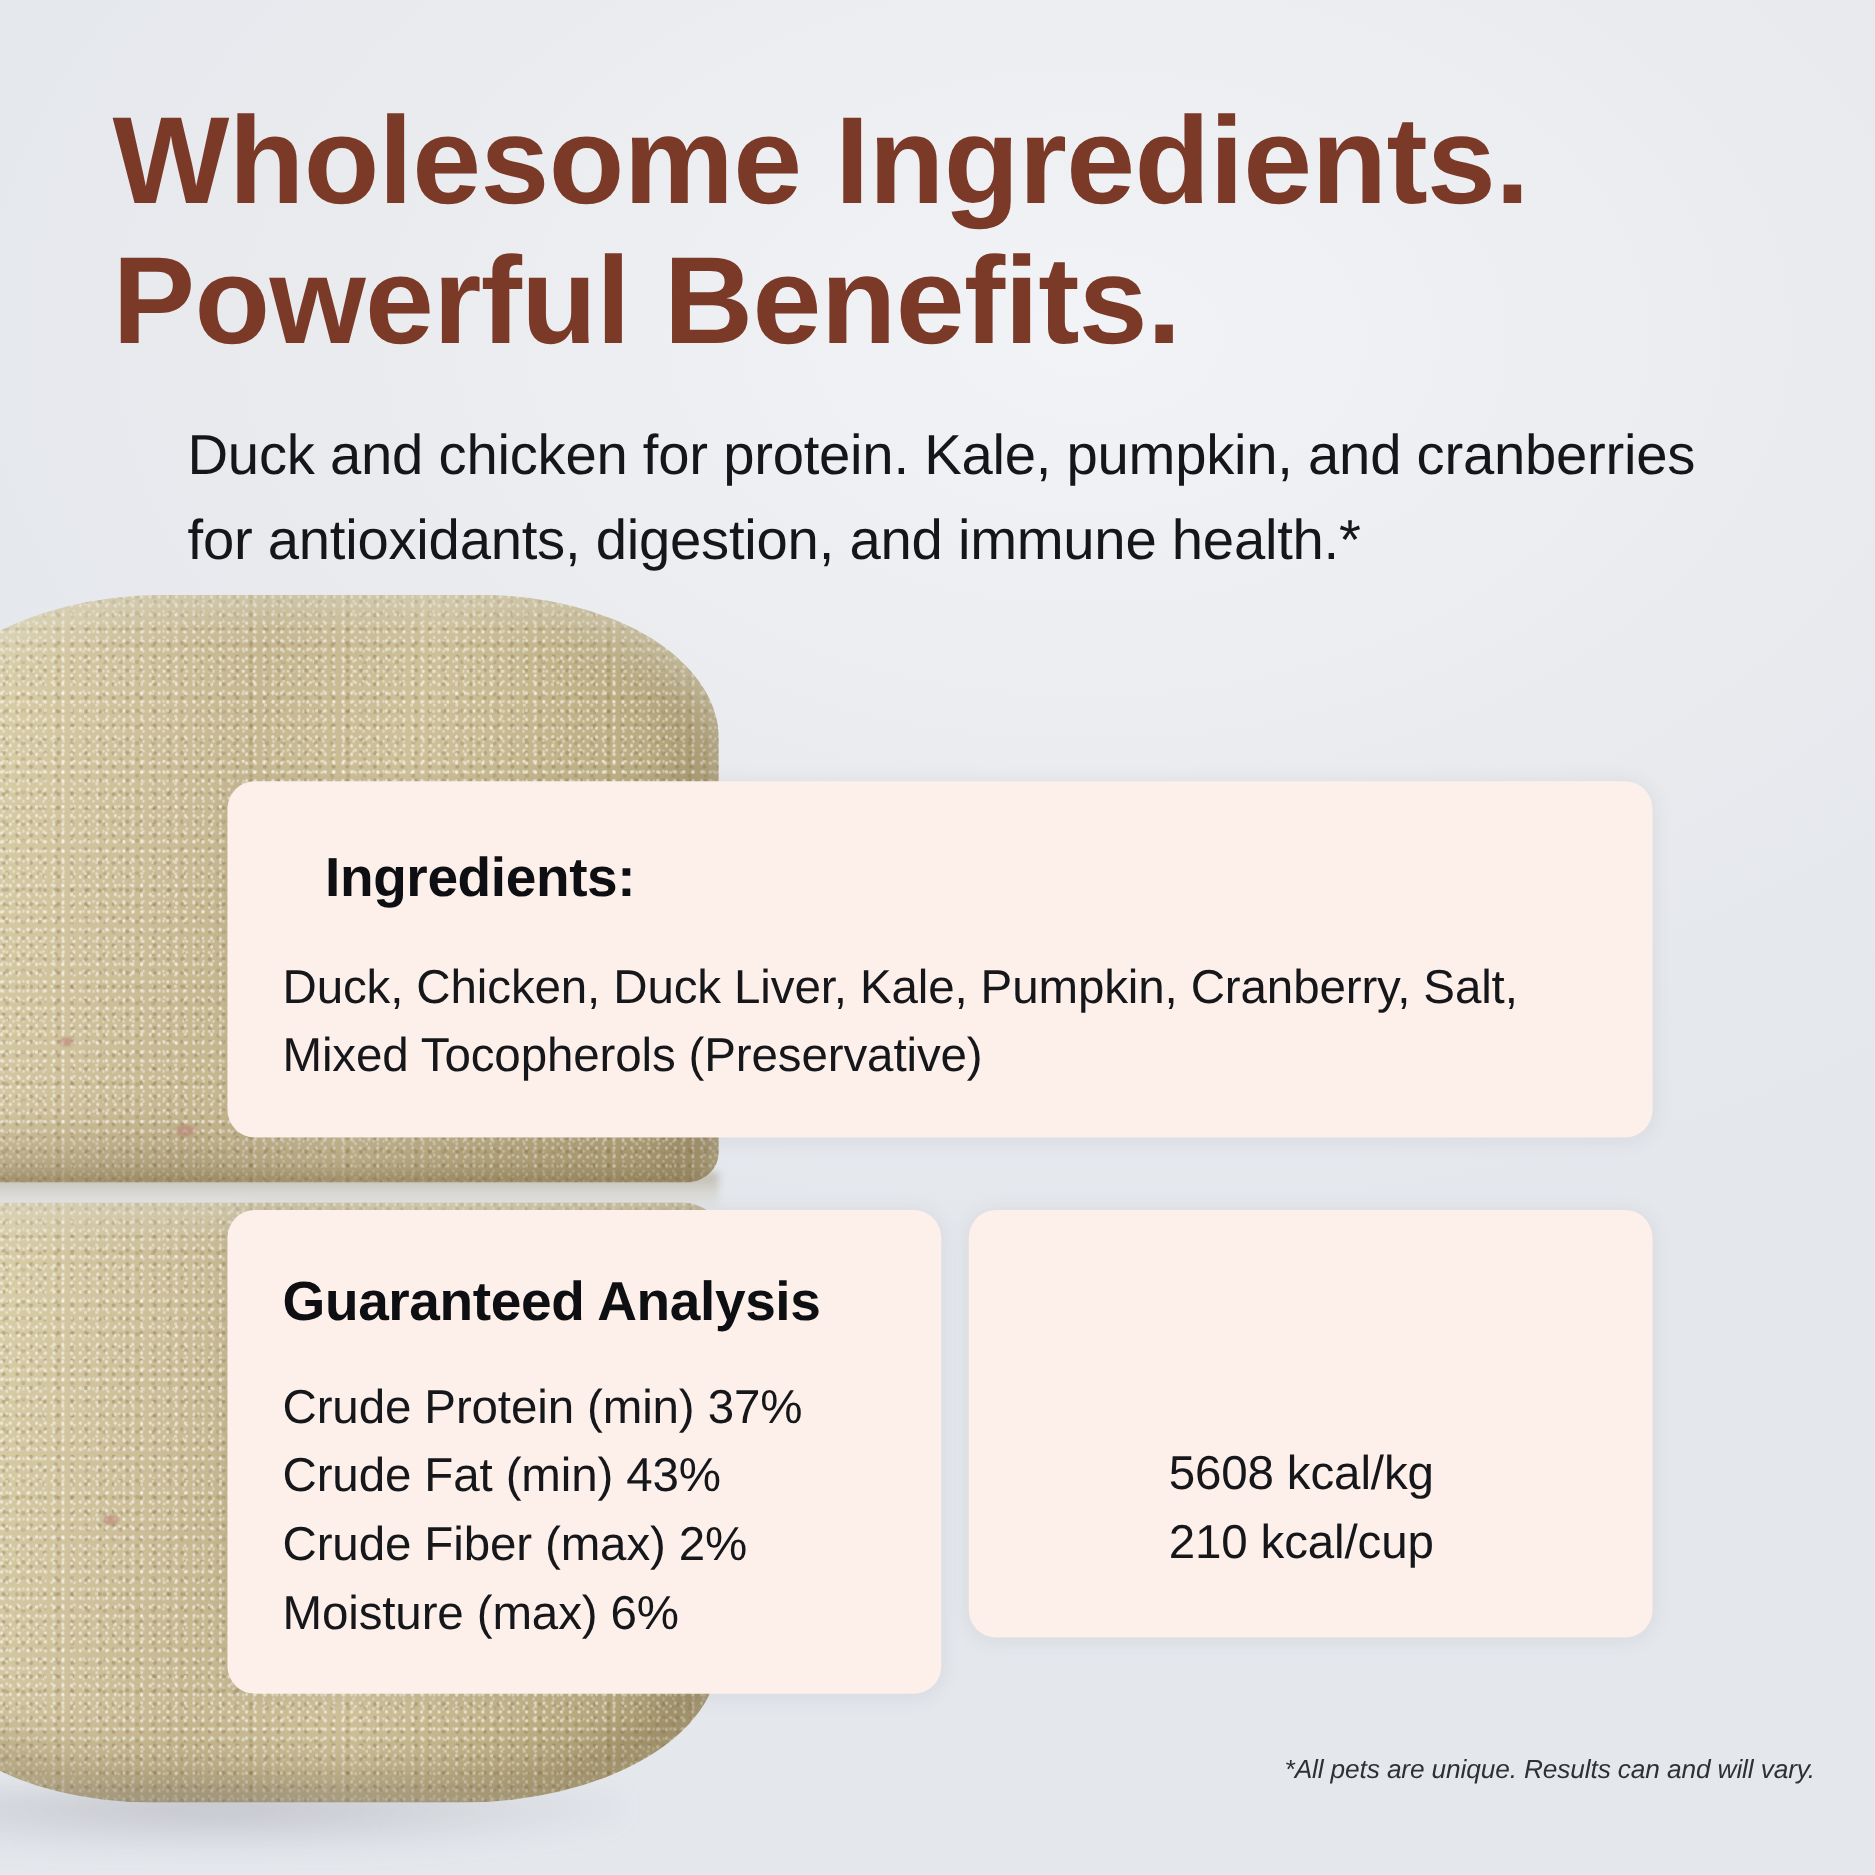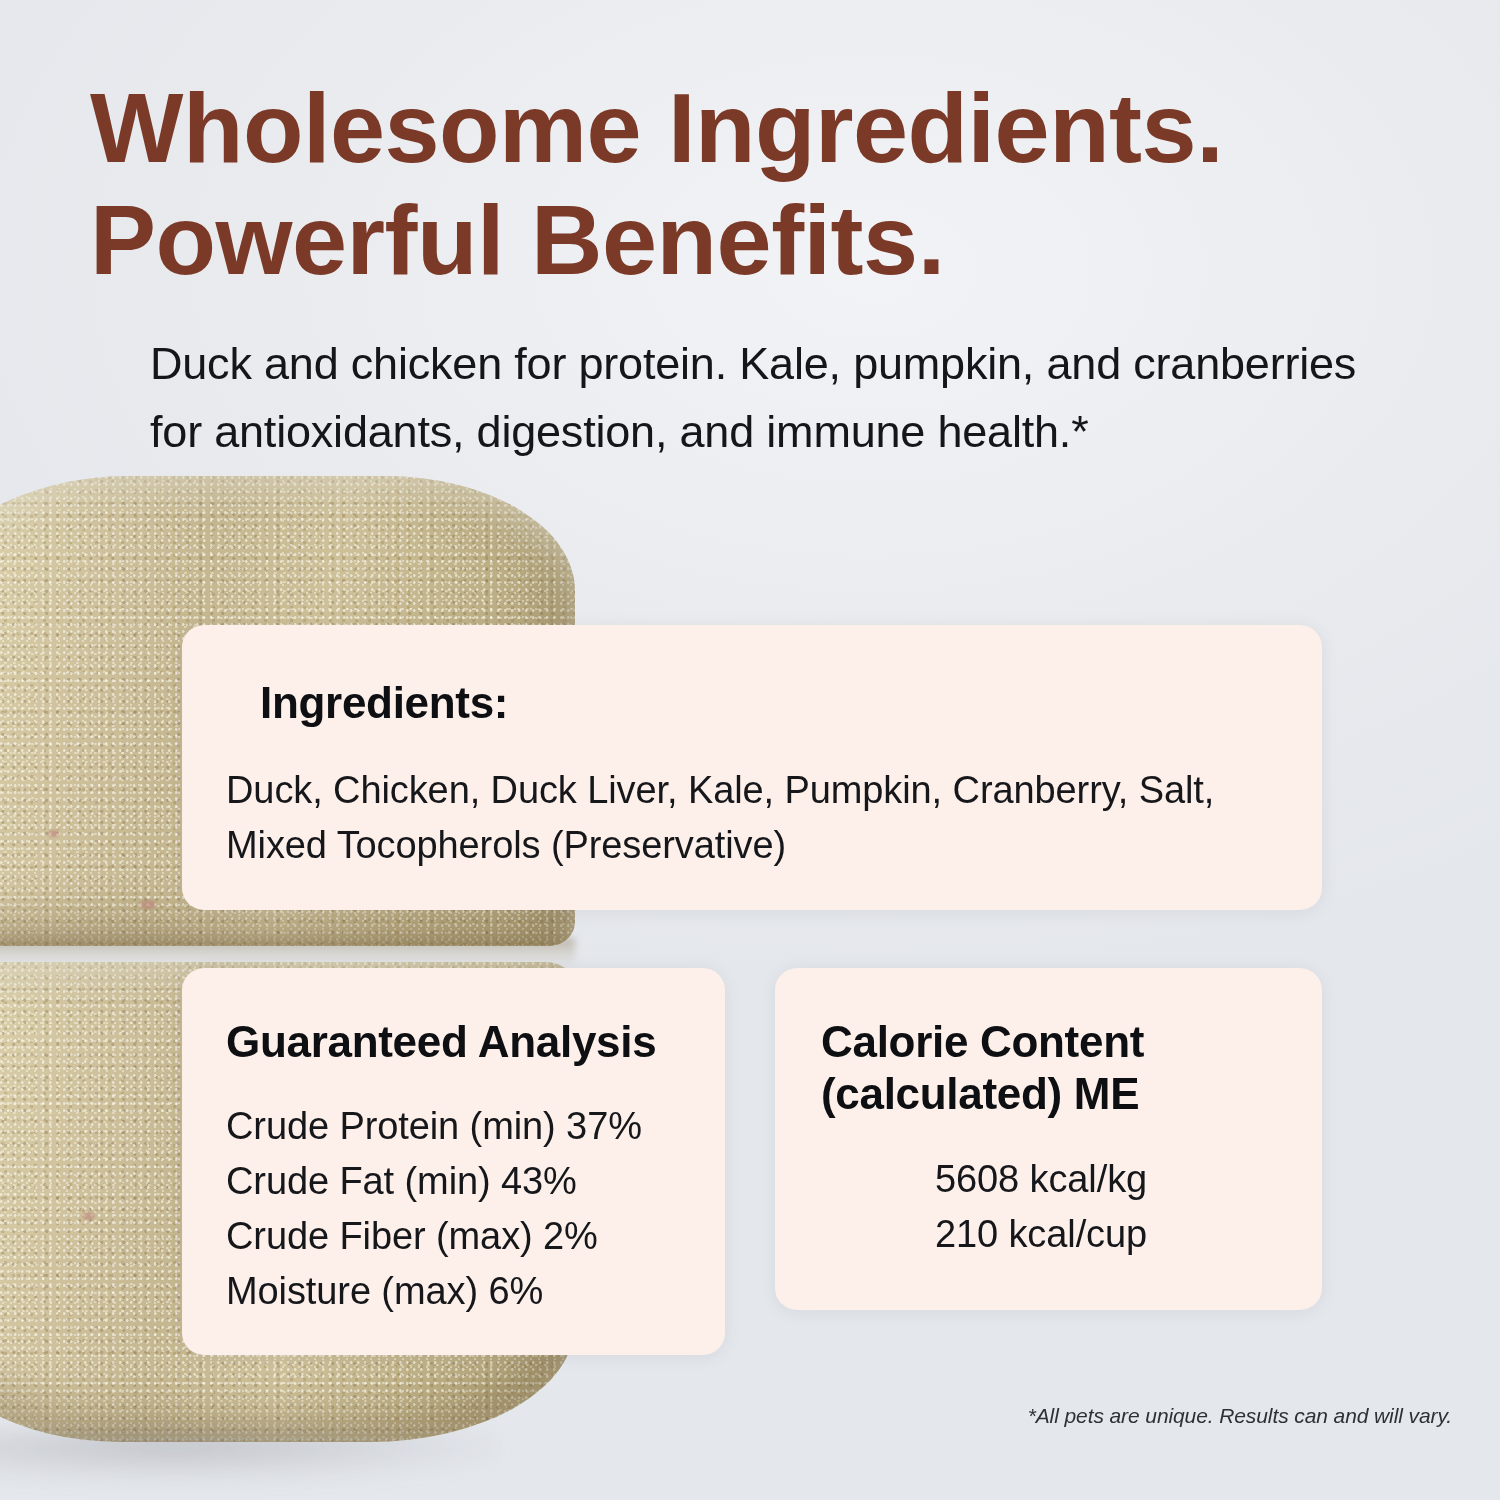--- a/index.html
+++ b/index.html
@@ -131,20 +131,21 @@
     left: 182px;
     top: 625px;
     width: 1140px;
     height: 285px;
   }
   #card-analysis {
     left: 182px;
     top: 968px;
     width: 543px;
     height: 387px;
+    padding-left: 28px;
   }
   #card-calories {
     left: 775px;
     top: 968px;
     width: 547px;
     height: 342px;
   }
 
   .card-title {
     color: #0d0f12;
@@ -212,21 +213,20 @@
     <div class="card-title">Guaranteed Analysis</div>
     <div class="card-body">
       <span class="stat-line">Crude Protein (min) 37%</span>
       <span class="stat-line">Crude Fat (min) 43%</span>
       <span class="stat-line">Crude Fiber (max) 2%</span>
       <span class="stat-line">Moisture (max) 6%</span>
     </div>
   </div>
 
   <div class="card" id="card-calories">
-    <div class="card-title">Calorie Content (calculated) ME</div>
     <div class="card-body">
       <span class="stat-line">5608 kcal/kg</span>
       <span class="stat-line">210 kcal/cup</span>
     </div>
   </div>
 
   <div class="footnote">*All pets are unique. Results can and will vary.</div>
 
 </div>
 

